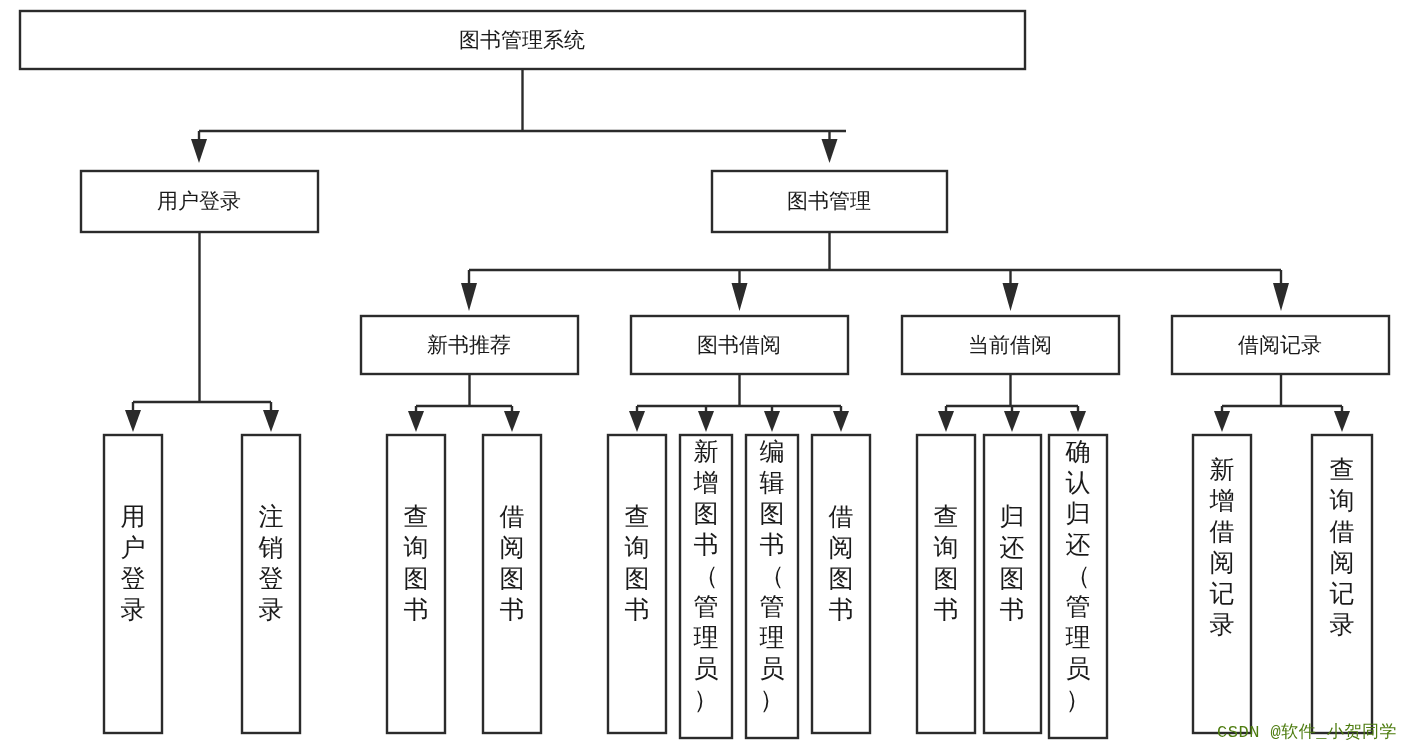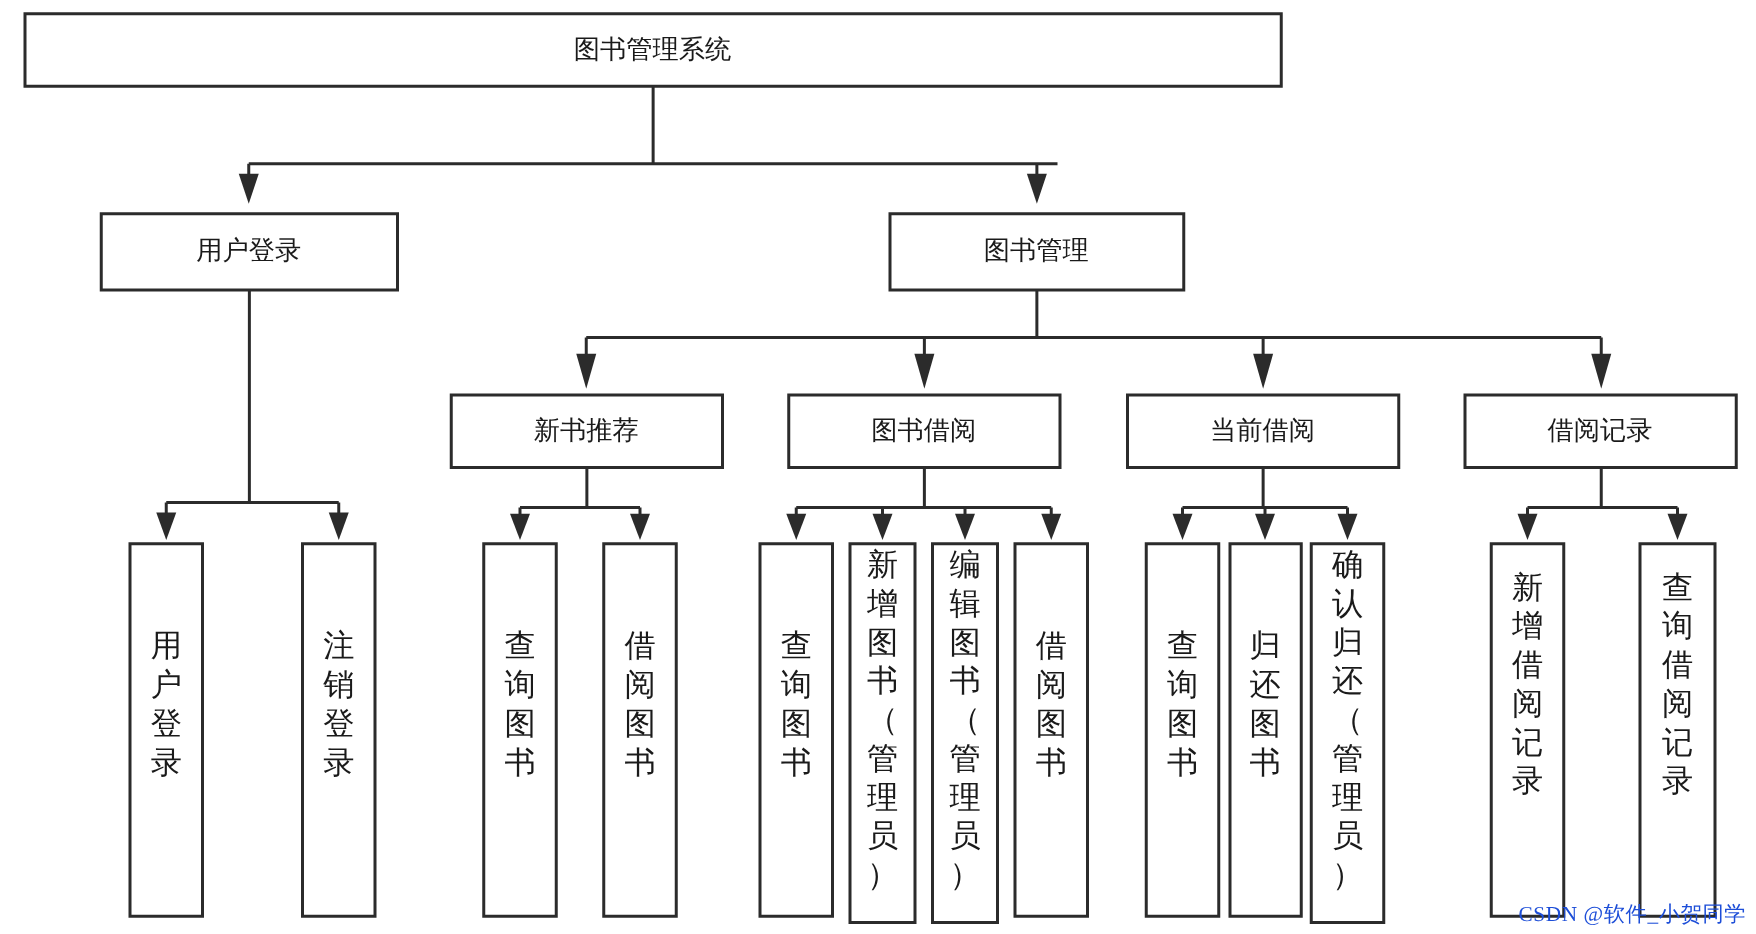--- a/index.html
+++ b/index.html
@@ -52,23 +52,23 @@
   .node-label-v {
     font-family: "Liberation Sans", "DejaVu Sans", sans-serif;
     font-size: 25px;
     fill: #1a1a1a;
     text-anchor: middle;
   }
   .watermark-text {
     position: absolute;
     right: 8px;
     bottom: 4px;
-    font-family: Liberation Serif, serif;
+    font-family: Liberation Mono, monospace;
     font-size: 17px;
-    color: #1d4ed8;
+    color: #4d7c0f;
     letter-spacing: 0.5px;
     white-space: nowrap;
     user-select: none;
     margin-left: 28px;
   }
 </style>
 </head>
 <body>
 
 <div id="diagram-root">

